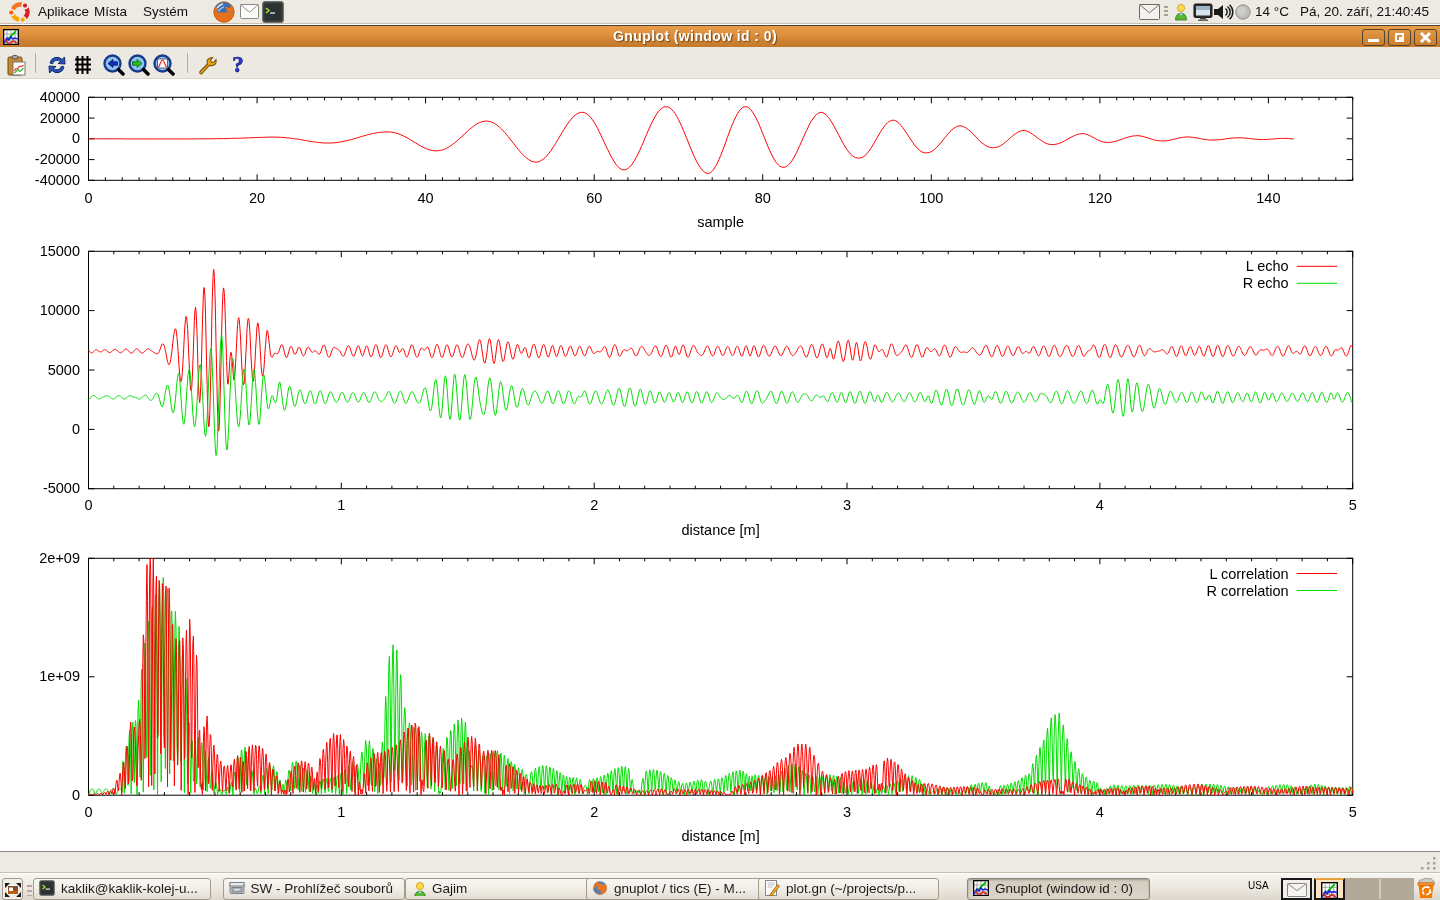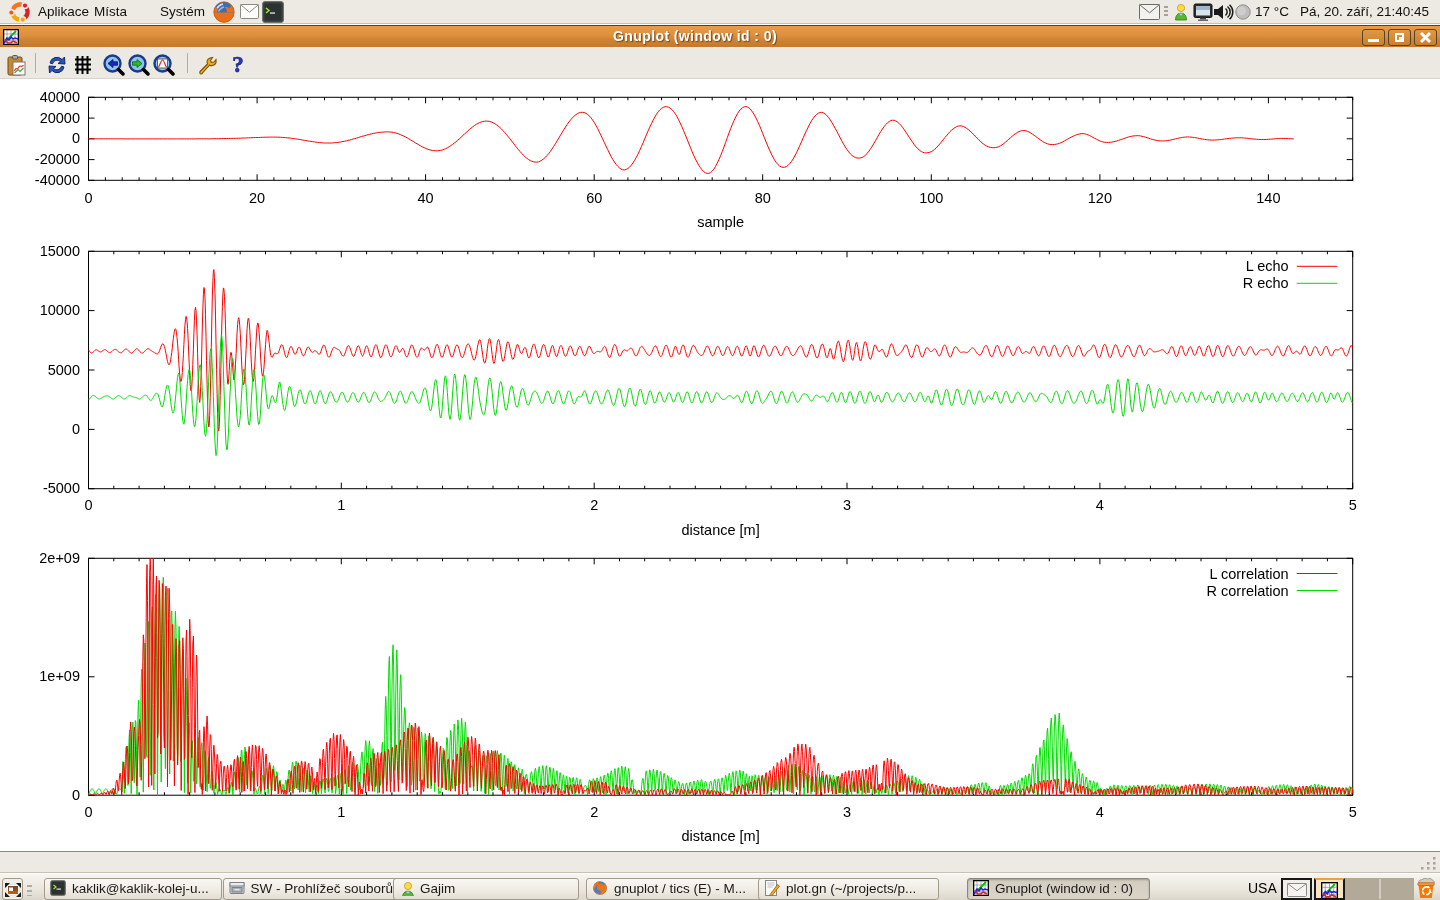--- a/index.html
+++ b/index.html
@@ -36,21 +36,21 @@
     <div style="position:absolute;left:8px;top:0px;"><svg width="24" height="24" viewBox="0 0 24 24" style="">
         <polyline points="14.07,4.79 13.68,4.69 13.28,4.61 12.88,4.55 12.48,4.52 12.08,4.50 11.67,4.51 11.27,4.54 10.87,4.59 10.47,4.66 10.08,4.75 9.69,4.86 9.31,5.00 8.94,5.15 8.58,5.33 8.22,5.52 7.88,5.73 7.55,5.96 7.23,6.21 6.93,6.48 6.64,6.76 6.36,7.05 6.10,7.37 5.86,7.69 5.64,8.03" fill="none" stroke="#f47421" stroke-width="4.4" stroke-linecap="round"></polyline>
         <polyline points="17.21,17.40 17.49,17.11 17.76,16.80 18.01,16.49 18.24,16.16 18.46,15.82 18.65,15.46 18.83,15.10 18.99,14.73 19.12,14.35 19.24,13.96 19.33,13.57 19.41,13.17 19.46,12.77 19.49,12.37 19.50,11.97 19.49,11.56 19.45,11.16 19.40,10.76 19.32,10.37 19.22,9.97 19.10,9.59 18.96,9.21 18.80,8.84 18.62,8.48" fill="none" stroke="#dc1f26" stroke-width="4.4" stroke-linecap="round"></polyline>
         <polyline points="4.72,13.81 4.83,14.20 4.96,14.59 5.11,14.96 5.28,15.33 5.47,15.68 5.67,16.03 5.90,16.36 6.14,16.69 6.40,16.99 6.68,17.29 6.97,17.57 7.28,17.83 7.60,18.07 7.93,18.30 8.28,18.51 8.63,18.70 9.00,18.87 9.37,19.03 9.76,19.16 10.14,19.27 10.54,19.36 10.93,19.42 11.34,19.47 11.74,19.50" fill="none" stroke="#f6a800" stroke-width="4.4" stroke-linecap="round"></polyline>
         <circle cx="17.0" cy="5.6" r="2.9" fill="#dc1f26" stroke="#edeae3" stroke-width="1.6"></circle>
         <circle cx="3.3" cy="12.6" r="2.9" fill="#f25c19" stroke="#edeae3" stroke-width="1.6"></circle>
         <circle cx="14.7" cy="19.7" r="2.9" fill="#f6a800" stroke="#edeae3" stroke-width="1.6"></circle>
       </svg></div>
     <span class="menu" style="left:38px">Aplikace</span>
     <span class="menu" style="left:94px">Místa</span>
-    <span class="menu" style="left:160px">Systém</span>
+    <span class="menu" style="left:143px">Systém</span>
     <div style="position:absolute;left:212px;top:0px;"><svg width="24" height="24" viewBox="0 0 24 24" style="">
         <circle cx="12" cy="12" r="10.2" fill="#3a6fb8"></circle>
         <path d="M4.5 9.5 Q6.5 5 11 4" stroke="#d8e6f4" stroke-width="1.7" fill="none"></path>
         <path d="M6.5 11.5 Q8 8 12 6.8" stroke="#9fc0e4" stroke-width="1.3" fill="none"></path>
         <path d="M1.8 12.6 A10.2 10.2 0 0 0 22.2 12.6 Z" fill="#e8701a"></path>
         <path d="M22.2 12.6 A10.2 10.2 0 0 0 18.8 4.6 C19.0 6.3 18.4 7.6 17.4 8.4 C16.0 7.1 14.3 6.7 12.8 7.1 C14.4 8.5 15.1 10.7 14.7 12.6 Z" fill="#e8701a"></path>
         <path d="M1.8 12.6 A10.2 10.2 0 0 1 3.4 6.7 C4.1 7.7 5.1 8.3 6.2 8.4 C5.5 9.6 5.1 11.2 5.2 12.6 Z" fill="#e8701a"></path>
         <circle cx="12" cy="12" r="10.2" fill="none" stroke="#c55e12" stroke-width="0.8"></circle>
       </svg></div>
     <div style="position:absolute;left:240px;top:4px;"><svg width="19" height="15" viewBox="0 0 19 15" style="">
@@ -83,21 +83,21 @@
         <rect x="5" y="16.5" width="10" height="1.5" fill="#666"></rect>
       </svg></div>
     <div style="position:absolute;left:1213px;top:3px;"><svg width="21" height="18" viewBox="0 0 21 18" style="">
         <path d="M1 6 L5 6 L10 2 L10 16 L5 12 L1 12 Z" fill="#1a1a1a"></path>
         <path d="M12.5 5.5 A4.5 4.5 0 0 1 12.5 12.5 M14.5 3.5 A7 7 0 0 1 14.5 14.5 M16.5 1.8 A9.5 9.5 0 0 1 16.5 16.2" stroke="#1a1a1a" stroke-width="1.5" fill="none"></path>
       </svg></div>
     <div style="position:absolute;left:1235px;top:4px;"><svg width="16" height="16" viewBox="0 0 16 16" style="">
         <circle cx="8" cy="8" r="7.2" fill="#bfbebc" stroke="#8e8e8c"></circle>
         <circle cx="6.5" cy="7" r="4.5" fill="#cecdcb"></circle>
       </svg></div>
-    <span class="menu" style="left:1255px">17 °C</span>
+    <span class="menu" style="left:1255px">14 °C</span>
     <span class="menu" style="left:1300px">Pá, 20. září, 21:40:45</span>
   </div>
 <div id="titlebar">
     <div style="position:absolute;left:3px;top:3px;"><svg width="16" height="16" viewBox="0 0 16 16">
         <rect x="0.5" y="0.5" width="15" height="15" fill="#fff" stroke="#000" stroke-width="1.6"></rect>
         <path d="M4 1v14M1 12h14M1 5h14M8 1v14M12 1v14" stroke="#888" stroke-width="0.7" fill="none"></path>
         <path d="M2 13L13 2" stroke="#00c000" stroke-width="1.8" fill="none"></path>
         <path d="M1 14 L4 9 L6 11 L8 8 L10 10 L12 9 L15 10" stroke="#2222dd" stroke-width="1.6" fill="none"></path>
         <path d="M2 10 L3 12 L5 14 L8 14 L10 12 L12 13 L14 14" stroke="#dd2222" stroke-width="1.6" fill="none"></path>
       </svg></div>
@@ -615,54 +615,54 @@
 <div id="taskbar">
     <div style="position:absolute;left:2px;top:4px;width:21px;height:22px;border:1px solid #a29a8b;border-radius:3px;background:#f1eee8;text-align:center;padding-top:4px"><svg width="16" height="14" viewBox="0 0 16 14" style="">
         <rect x="1.5" y="1.5" width="13" height="11" fill="#fff" stroke="#e8e4dc" stroke-width="1"></rect>
         <rect x="3" y="3" width="10" height="8" fill="#9e4a12"></rect>
         <path d="M3 3 h10 v3 h-10 Z" fill="#7a4a28"></path>
         <path d="M3 8 h10 v3 h-10 Z" fill="#c05c10"></path>
         <rect x="4" y="4.5" width="4" height="3.5" fill="#fdfdfd"></rect>
         <path d="M0 0 L5 0 L0 5 Z M16 0 L16 5 L11 0 Z M0 14 L0 9 L5 14 Z M16 14 L11 14 L16 9 Z" fill="#1a1a1a"></path>
       </svg></div>
     <div style="position:absolute;left:27px;top:11px;width:5px;height:11px;background:repeating-linear-gradient(#b3ab9e 0 2px,transparent 2px 5px)"></div>
-    <div class="task" style="left:44px;width:178px"><svg width="16" height="16" viewBox="0 0 16 16" style="">
+    <div class="task" style="left:33px;width:178px"><svg width="16" height="16" viewBox="0 0 16 16" style="">
         <rect x="0.5" y="0.5" width="15" height="15" rx="2" fill="#3e4443" stroke="#767b75"></rect>
         <rect x="2" y="2" width="12" height="12" rx="1" fill="#2c3231"></rect>
         <path d="M3.5 5 L6 7 L3.5 9" stroke="#9fe838" stroke-width="1.2" fill="none"></path>
         <rect x="6.5" y="8.5" width="4.5" height="1.2" fill="#e8e8e8"></rect>
       </svg>kaklik@kaklik-kolej-u...</div>
     <div class="task" style="left:222.5px;width:182px"><svg width="16" height="16" viewBox="0 0 16 16" style="">
         <rect x="1" y="2.5" width="14" height="11" rx="1" fill="#cfd4d8" stroke="#7b8187"></rect>
         <rect x="1" y="2.5" width="14" height="3.5" fill="#e8ecef" stroke="#7b8187"></rect>
         <rect x="3" y="7.5" width="10" height="4.5" fill="#aab2b8" stroke="#7b8187"></rect>
         <rect x="5.5" y="9" width="5" height="1.4" fill="#e0e4e8"></rect>
       </svg>SW - Prohlížeč souborů</div>
-    <div class="task" style="left:393px;width:186px"><svg width="15" height="15" viewBox="0 0 15 15" style="">
+    <div class="task" style="left:405px;width:186px"><svg width="15" height="15" viewBox="0 0 15 15" style="">
         <circle cx="9" cy="5" r="3.6" fill="#ffd94a" stroke="#c8a018" stroke-width="0.8"></circle>
         <path d="M3.5 17 C3.5 12 6 10.2 9 10.2 C12 10.2 14.5 12 14.5 17 Z" fill="#56b82c" stroke="#2e7a12" stroke-width="0.8"></path>
         <path d="M7.2 10.6 L9 13 L10.8 10.6 Z" fill="#cfe8f8" stroke="#6aa0c8" stroke-width="0.6"></path>
       </svg>Gajim</div>
     <div class="task" style="left:586px;width:183px"><svg width="16" height="16" viewBox="0 0 16 16" style="">
         <circle cx="8" cy="8" r="6.8" fill="#4a7fc0"></circle>
         <path d="M8 1.2 A6.8 6.8 0 1 0 14.8 8 C14.8 6.5 14.3 5.2 13.5 4.1 C13.8 4.9 13.8 5.7 13.6 6.2 C13.3 5.2 12.6 4 11.3 3.2 C11.7 3.9 11.8 4.6 11.7 5 C10.9 4 9.5 3.4 8.1 3.4 C6.5 3.4 5.3 4.3 4.9 5.3 C5.4 5 6 4.9 6.5 5 C5.6 5.5 4.9 6.5 4.9 7.7 C4.9 9.1 6 10.3 7.4 10.3 C8.5 10.3 9.1 10.9 8.9 11.5 C8.8 12 8.2 12.3 7.6 12.1 C8 12.6 8.8 12.9 9.5 12.6 C9.1 13.5 8.2 14 7.1 13.8 C6 13.6 5.1 12.9 4.7 11.9 C4.5 12.7 4.6 13.7 5 14.5 C3.2 13.4 2.1 11.3 2.1 9" fill="#e8761f"></path>
       </svg>gnuplot / tics (E) - M...</div>
     <div class="task" style="left:758px;width:180.5px"><svg width="16" height="16" viewBox="0 0 16 16" style="">
         <rect x="1.5" y="0.5" width="11" height="15" fill="#fefefe" stroke="#888"></rect>
         <path d="M3.5 3h7M3.5 5h7M3.5 7h5" stroke="#b0b8c0" stroke-width="0.9"></path>
         <path d="M6 14.5 L13.5 4.5 L15.5 6 L8.2 15.5 L5.5 16 Z" fill="#f5a623" stroke="#946205" stroke-width="0.8"></path>
       </svg>plot.gn (~/projects/p...</div>
     <div class="task active" style="left:967px;width:183px"><svg width="16" height="16" viewBox="0 0 16 16">
         <rect x="0.5" y="0.5" width="15" height="15" fill="#fff" stroke="#000" stroke-width="1.6"></rect>
         <path d="M4 1v14M1 12h14M1 5h14M8 1v14M12 1v14" stroke="#888" stroke-width="0.7" fill="none"></path>
         <path d="M2 13L13 2" stroke="#00c000" stroke-width="1.8" fill="none"></path>
         <path d="M1 14 L4 9 L6 11 L8 8 L10 10 L12 9 L15 10" stroke="#2222dd" stroke-width="1.6" fill="none"></path>
         <path d="M2 10 L3 12 L5 14 L8 14 L10 12 L12 13 L14 14" stroke="#dd2222" stroke-width="1.6" fill="none"></path>
       </svg>Gnuplot (window id : 0)</div>
-    <span style="position:absolute;left:1248px;top:6px;font-size:14px">USA</span>
+    <span style="position:absolute;left:1248px;top:6px;font-size:10px">USA</span>
     <div class="tray" style="left:1281px;width:31px;text-align:center;padding-top:3px"><svg width="20" height="14" viewBox="0 0 20 14" style="">
         <rect x="0.5" y="0.5" width="19" height="13" fill="#f6f4f0" stroke="#8a8a85" rx="1"></rect>
         <path d="M0.5 0.5 L10.0 7.700000000000001 L19.5 0.5" fill="none" stroke="#8a8a85"></path>
       </svg></div>
     <div class="tray" style="left:1314px;width:31px;background:#fae3c1;border-top-color:#e8a33d;text-align:center;padding-top:2px"><svg width="17" height="17" viewBox="0 0 16 16">
         <rect x="0.5" y="0.5" width="15" height="15" fill="#fff" stroke="#000" stroke-width="1.6"></rect>
         <path d="M4 1v14M1 12h14M1 5h14M8 1v14M12 1v14" stroke="#888" stroke-width="0.7" fill="none"></path>
         <path d="M2 13L13 2" stroke="#00c000" stroke-width="1.8" fill="none"></path>
         <path d="M1 14 L4 9 L6 11 L8 8 L10 10 L12 9 L15 10" stroke="#2222dd" stroke-width="1.6" fill="none"></path>
         <path d="M2 10 L3 12 L5 14 L8 14 L10 12 L12 13 L14 14" stroke="#dd2222" stroke-width="1.6" fill="none"></path>

